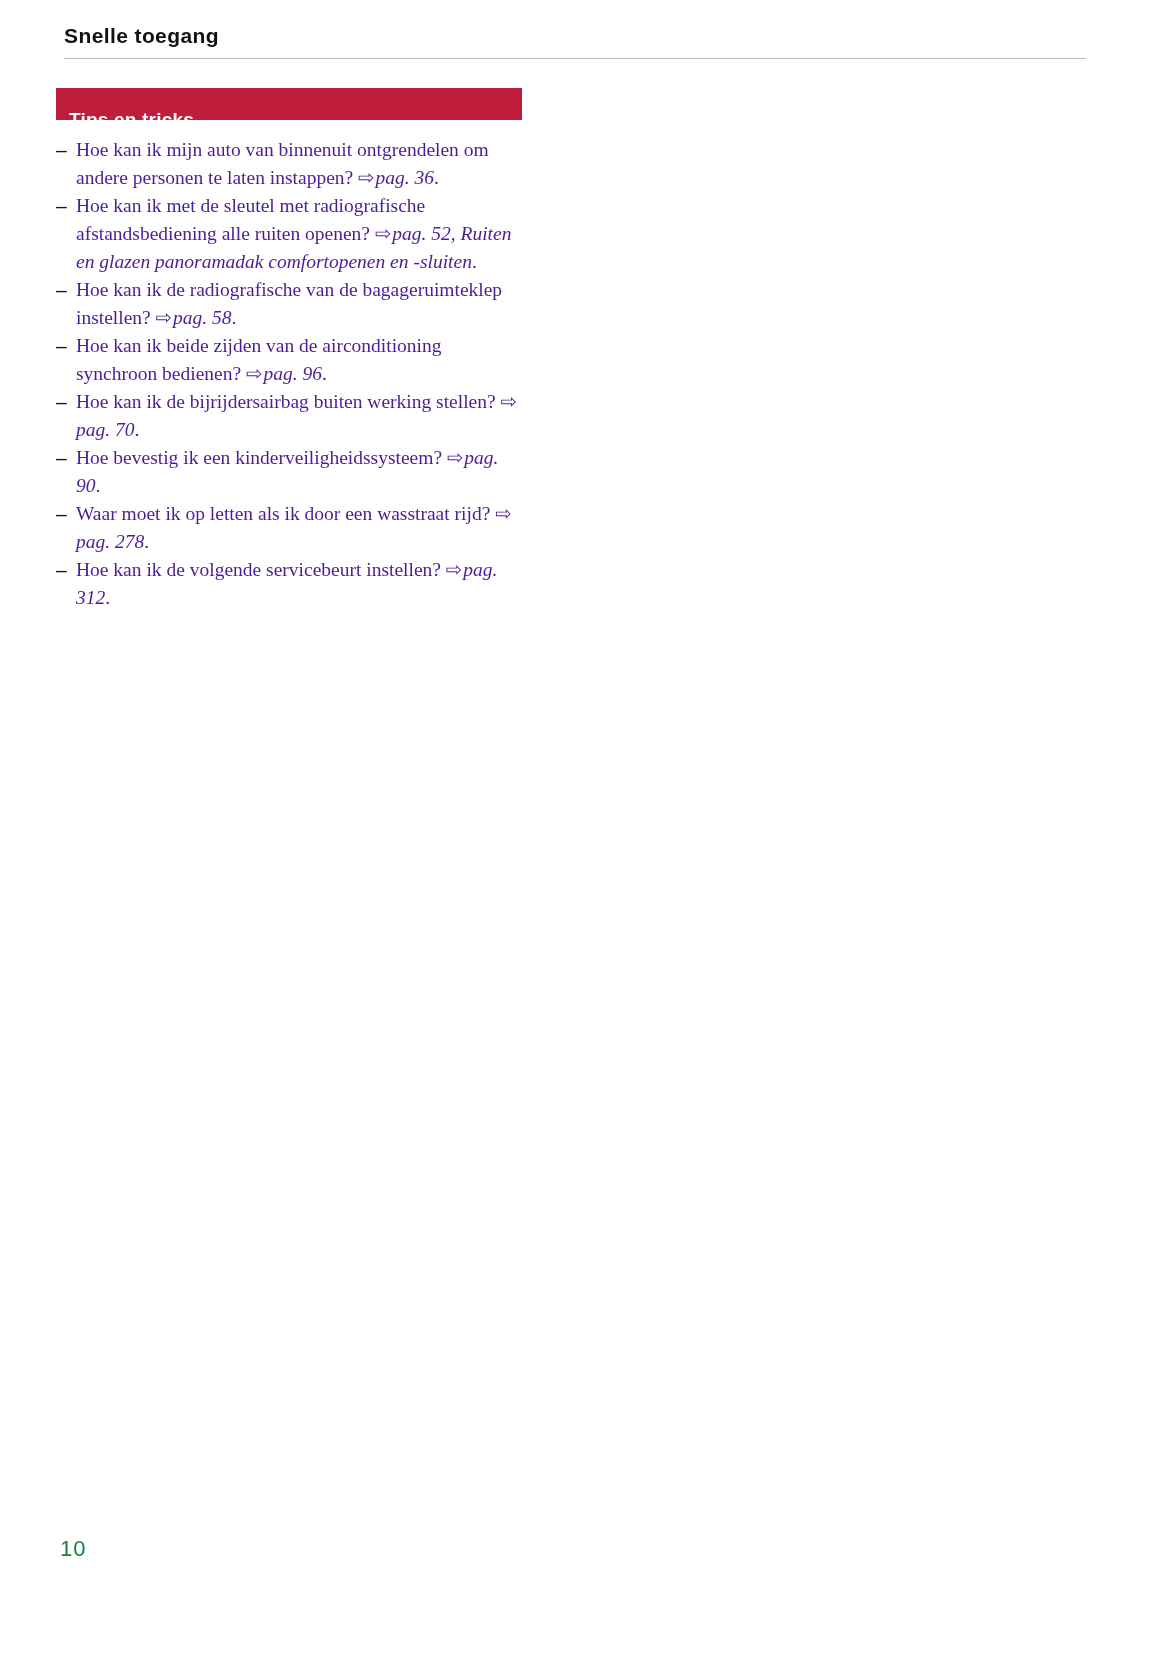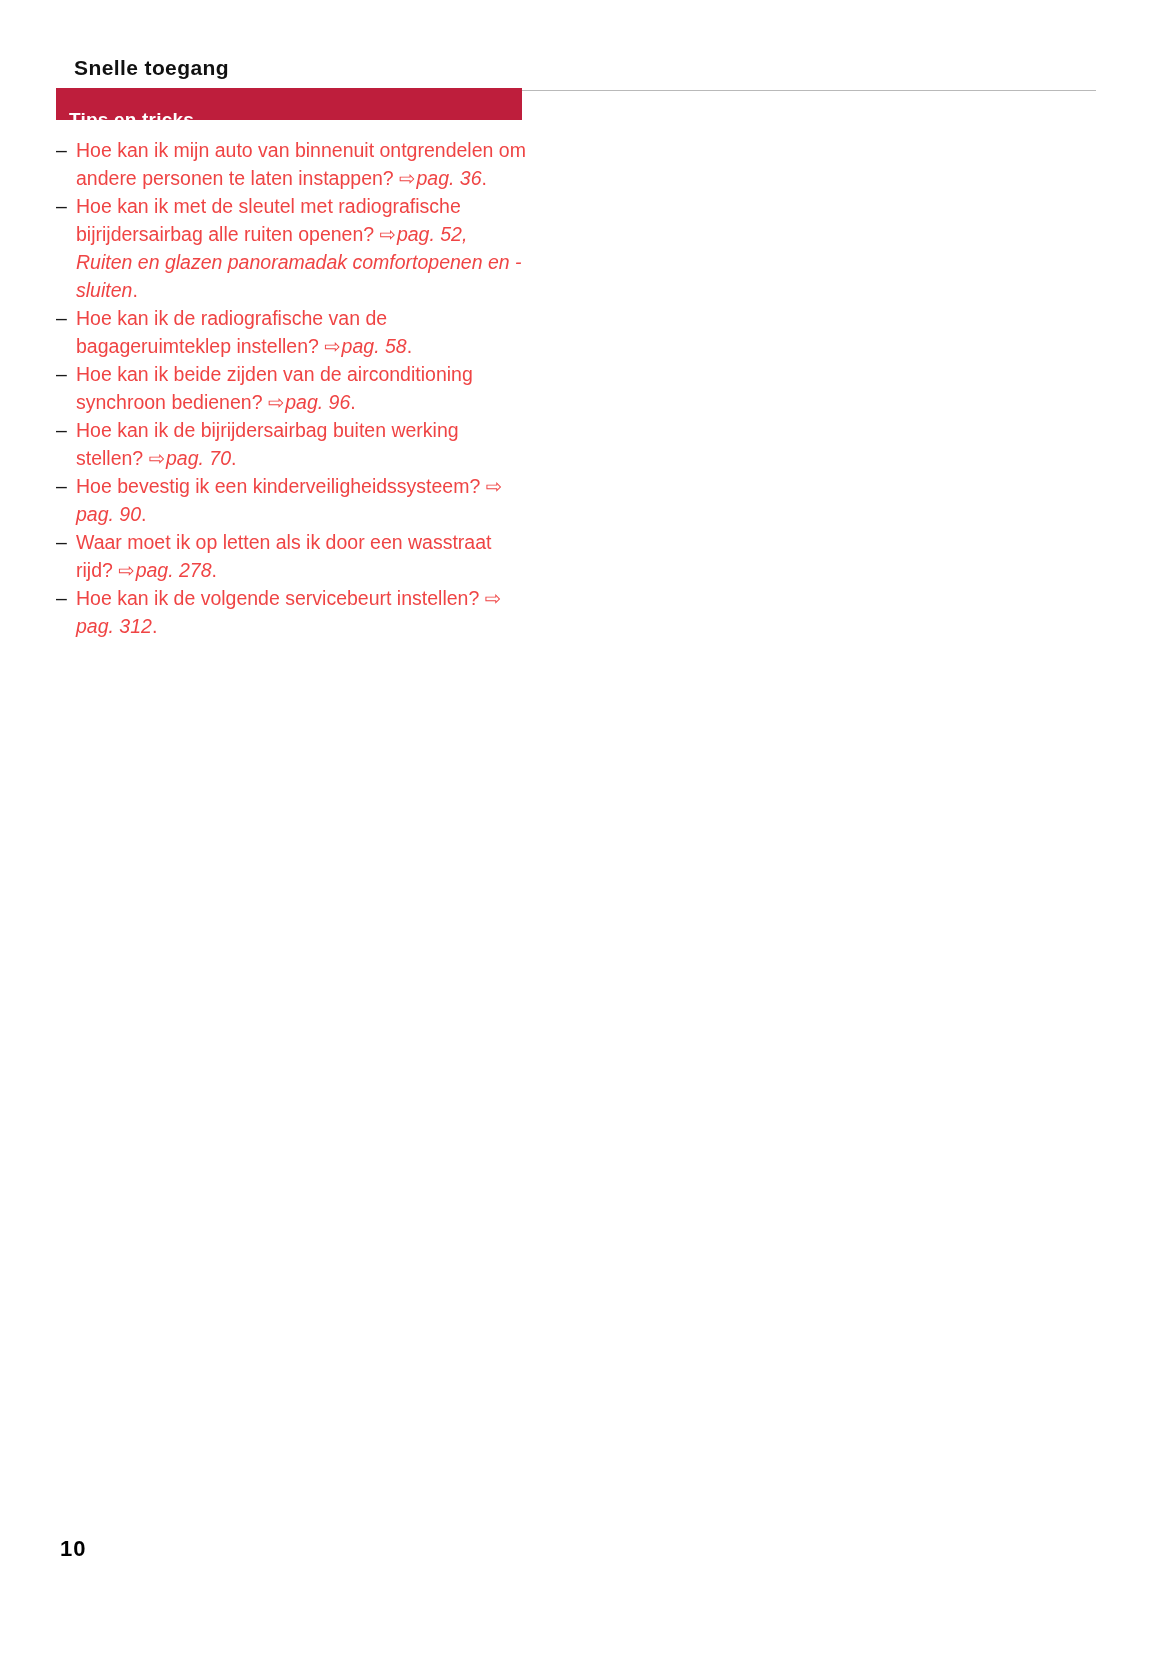--- a/index.html
+++ b/index.html
@@ -14,24 +14,23 @@
     background: #ffffff;
     font-family: "Liberation Sans", sans-serif;
     color: #1a1a1a;
     box-sizing: border-box;
     overflow: hidden;
   }
 
   
   .header {
     position: absolute;
-    left: 74px;
+    left: 64px;
     top: 24px;
     width: 1022px;
-    margin-top: 32px;
   }
   .header-title {
     font-size: 21px;
     font-weight: bold;
     letter-spacing: 0.4px;
     color: #111111;
     padding-bottom: 10px;
   }
   .header-rule {
     height: 1px;
@@ -76,41 +75,42 @@
   }
   .dash {
     width: 20px;
     flex: 0 0 20px;
     font-size: 19.5px;
     line-height: 28px;
     color: #1a1a1a;
   }
   .item-text {
     flex: 1 1 auto;
-    color: #ef4444;
+    color: #4c1d95;
+    font-family: Liberation Serif, serif;
   }
   .ref {
     font-style: italic;
     white-space: normal;
   }
   .arrow {
     font-style: normal;
     display: inline-block;
     padding-right: 1px;
   }
 
   
   .page-number {
     position: absolute;
     left: 60px;
     top: 1536px;
     font-size: 22px;
-    font-weight: bold;
+    font-weight: normal;
     letter-spacing: 1px;
-    color: #000000;
+    color: #15803d;
   }
 </style>
 </head>
 <body>
 
 <div class="page">
 
   <div class="header">
     <div class="header-title">Snelle toegang</div>
     <div class="header-rule"></div>
@@ -120,21 +120,21 @@
     <div class="banner-label">Tips en tricks</div>
   </div>
 
   <div class="list" id="tips-list">
       <div class="list-item">
         <span class="dash">–</span>
         <span class="item-text"><span>Hoe kan ik mijn auto van binnenuit ontgrendelen om andere personen te laten instappen? </span><span class="ref"><span class="arrow">⇨</span><span>pag. 36</span></span><span>.</span></span>
       </div>
       <div class="list-item">
         <span class="dash">–</span>
-        <span class="item-text"><span>Hoe kan ik met de sleutel met radiografische bijrijdersairbag alle ruiten openen? </span><span class="ref"><span class="arrow">⇨</span><span>pag. 52, Ruiten en glazen panoramadak comfortopenen en -sluiten</span></span><span>.</span></span>
+        <span class="item-text"><span>Hoe kan ik met de sleutel met radiografische afstandsbediening alle ruiten openen? </span><span class="ref"><span class="arrow">⇨</span><span>pag. 52, Ruiten en glazen panoramadak comfortopenen en -sluiten</span></span><span>.</span></span>
       </div>
       <div class="list-item">
         <span class="dash">–</span>
         <span class="item-text"><span>Hoe kan ik de radiografische van de bagageruimteklep instellen? </span><span class="ref"><span class="arrow">⇨</span><span>pag. 58</span></span><span>.</span></span>
       </div>
       <div class="list-item">
         <span class="dash">–</span>
         <span class="item-text"><span>Hoe kan ik beide zijden van de airconditioning synchroon bedienen? </span><span class="ref"><span class="arrow">⇨</span><span>pag. 96</span></span><span>.</span></span>
       </div>
       <div class="list-item">

